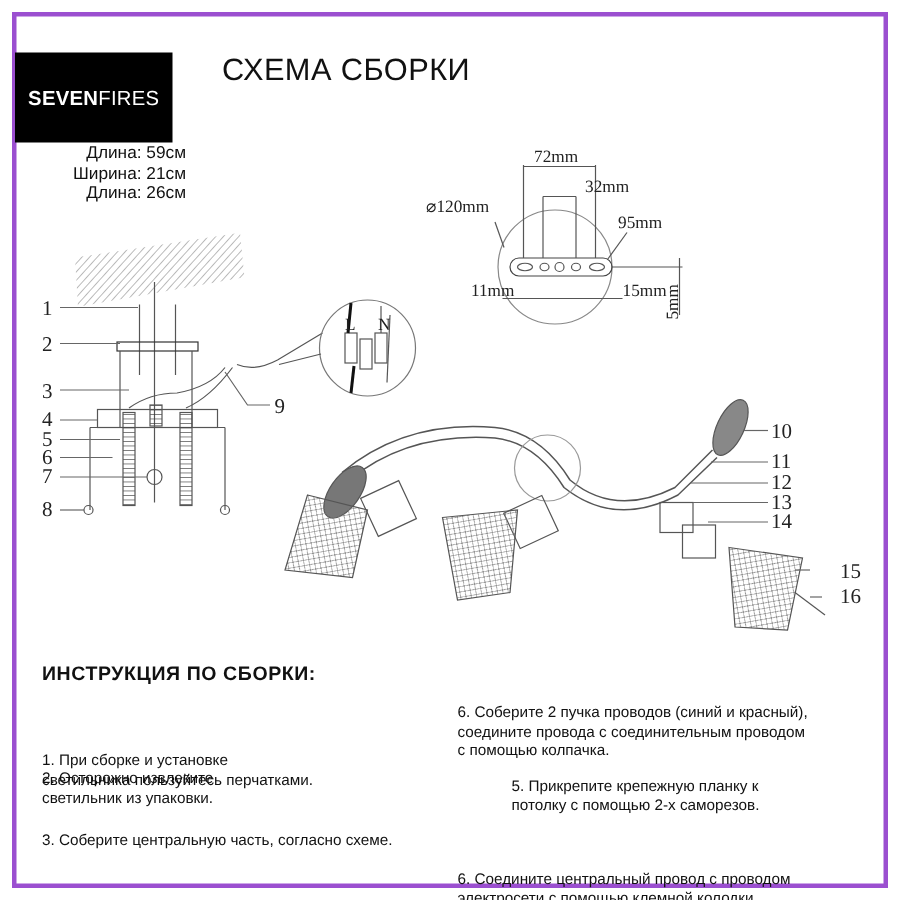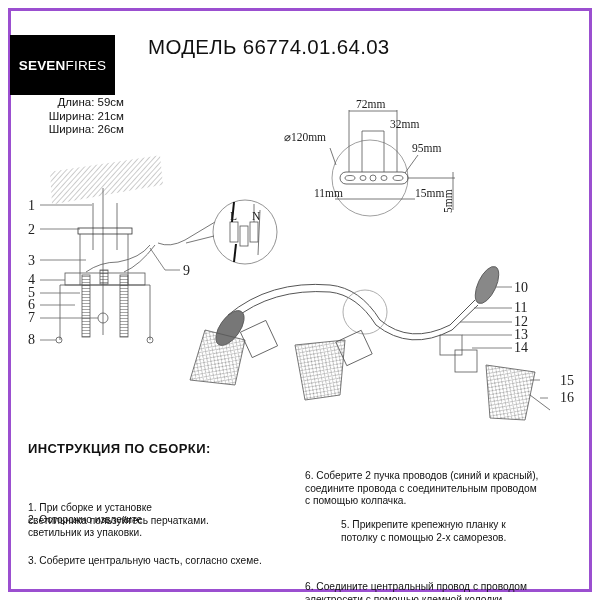--- a/index.html
+++ b/index.html
@@ -20,27 +20,27 @@
 <body>
 
 <div class="frame"></div>
 
 <div class="logo">
   <b>SEVEN</b>
     <span class="light">FIRES</span>
 </div>
 
 <div class="title">
-  <div>МОДЕЛЬ 66774.01.64.03</div>
+  <div>СХЕМА СБОРКИ</div>
 </div>
 
 <div class="dims">
   <div>Длина: 59см</div>
   <div>Ширина: 21см</div>
-  <div>Ширина: 26см</div>
+  <div>Длина: 26см</div>
 </div>
 
 <svg class="diagram" viewBox="0 0 600 440" fill="none" stroke="#555" stroke-width="0.8">
   <defs>
     <pattern id="hatch" width="4" height="4" patternUnits="userSpaceOnUse" patternTransform="rotate(45)">
       <line x1="0" y1="0" x2="0" y2="4" stroke="#777" stroke-width="0.7"></line>
     </pattern>
     <pattern id="mesh" width="5" height="5" patternUnits="userSpaceOnUse" patternTransform="rotate(35)">
       <path d="M0 0 L5 5 M5 0 L0 5" stroke="#777" stroke-width="0.5"></path>
     </pattern>

